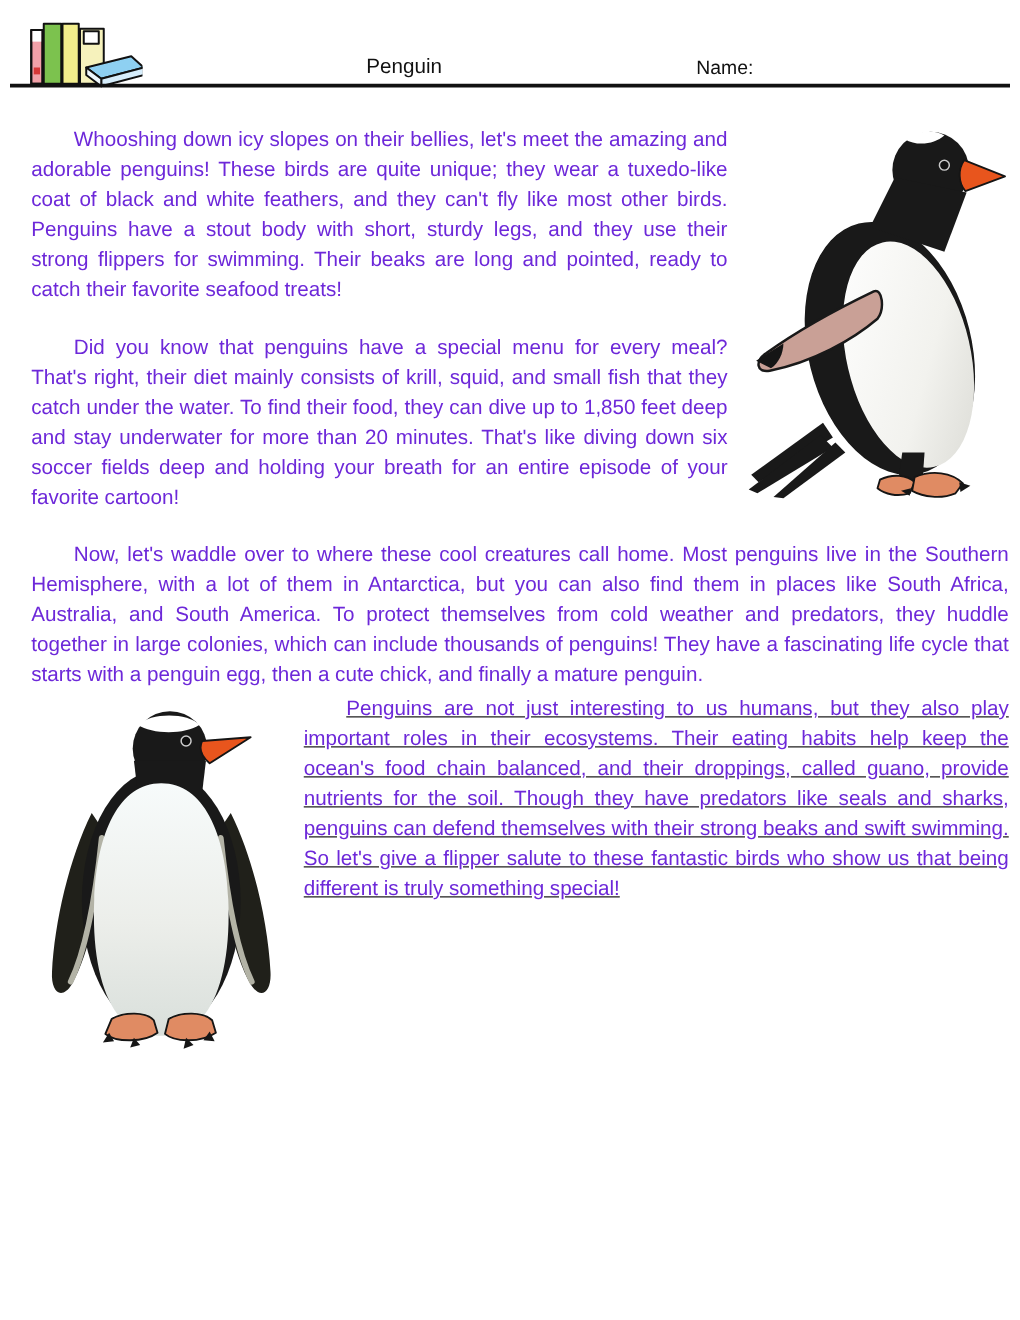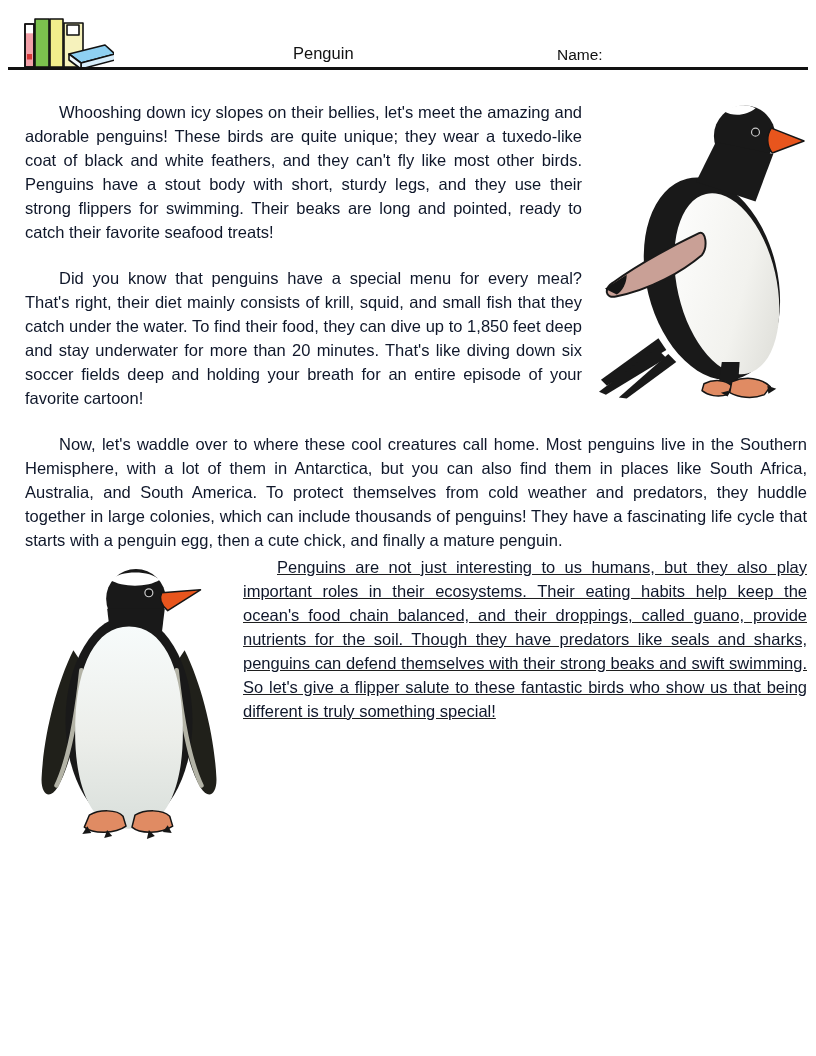--- a/index.html
+++ b/index.html
@@ -10,21 +10,21 @@
   }
   
   .logo{position:absolute;left:22px;top:13px;width:92px;height:58px;}
   .page-title{position:absolute;left:293px;top:44px;font-size:16.5px;color:#111;}
   .name-label{position:absolute;left:557px;top:46px;font-size:15.5px;color:#111;}
   .header-rule{position:absolute;left:8px;right:8px;top:67px;height:3px;background:var(--rule-black,#111);}
   
   .content{position:absolute;left:25px;top:100px;width:782px;}
   .content p{
     margin:0;text-align:justify;text-indent:34px;
-    font-size:16.5px;line-height:24px;color:#0f172a;
+    font-size:16.5px;line-height:24px;color:#6d28d9;
   }
   .sec-a,.sec-b{display:flow-root;}
   .sec-b{margin-top:3px;text-decoration:underline;}
   .p-gap{margin-top:22px !important;}
   .penguin-right{float:right;width:210px;height:298px;margin:2px 0 10px 15px;}
   .penguin-left{float:left;width:202px;height:288px;margin:4px 13px 6px 3px;}
   
   .footer-rule{position:absolute;left:27px;right:9px;top:994px;height:2.5px;background:var(--rule-black,#111);}
   .reading-badge{
     position:absolute;left:27px;top:995px;width:143px;height:34px;background:#0a0a0a;

